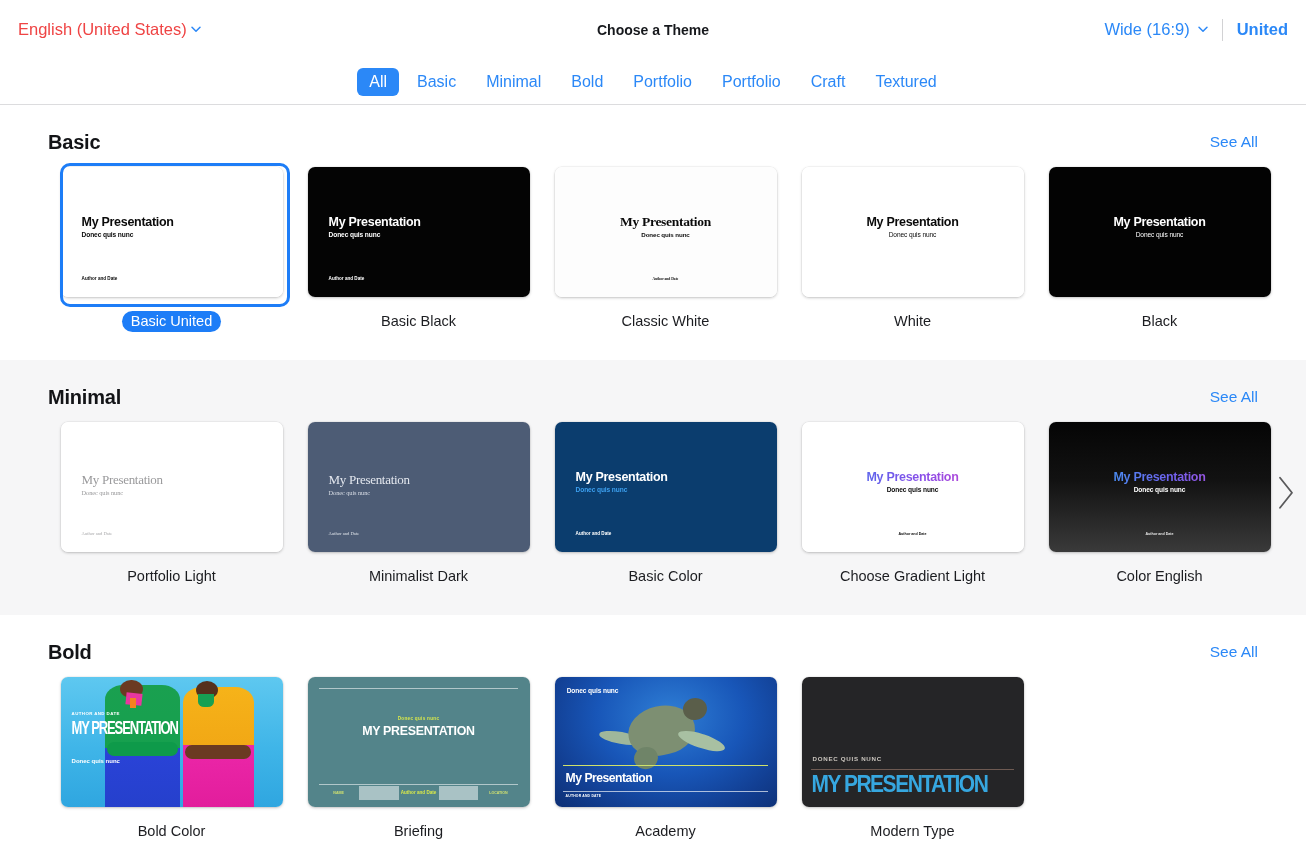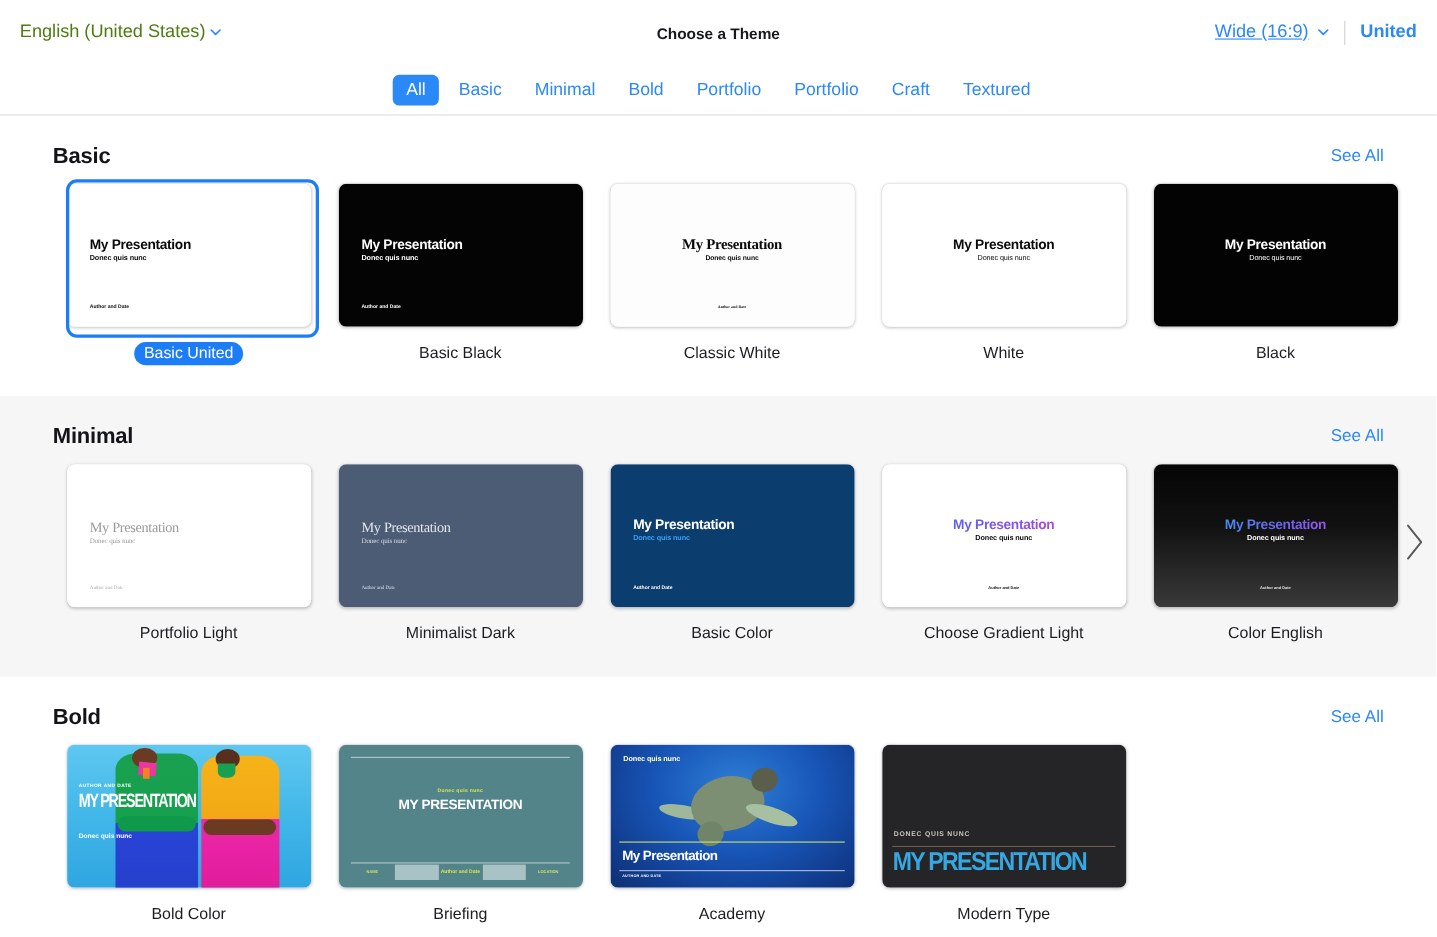--- a/index.html
+++ b/index.html
@@ -15,38 +15,38 @@
   
   .topbar {
     height: 59px; width: 100%;
     display: flex; align-items: center;
     padding: 0 18px 0 18px;
     position: relative;
     background: #ffffff;
   }
   .lang-btn {
     display: flex; align-items: center; gap: 3px;
-    color: #4d7c0f; font-size: 16.5px; cursor: default;
+    color: #ef4444; font-size: 16.5px; cursor: default;
     white-space: nowrap;
   }
   .chev-d { width: 11px; height: 11px; display:inline-block; position: relative; top:-1px;}
   .chev-d svg { display:block; }
   .title {
     position: absolute; left: 0; right: 0; top: 0; height: 59px;
     display: flex; align-items: center; justify-content: center;
     font-size: 14px; font-weight: bold; color: #16181c;
     pointer-events: none;
   }
   .topbar-right {
     margin-left: auto; display: flex; align-items: center; gap: 14px;
     position: relative; z-index: 3;
   }
   .size-btn {
     display: flex; align-items: center; gap: 7px;
-    color: #2b88f7; font-size: 16.5px; white-space: nowrap; text-decoration: underline;
+    color: #2b88f7; font-size: 16.5px; white-space: nowrap;
   }
   .vdiv { width: 1px; height: 22px; background: #d2d2d4; }
   .create-btn { color: #2b88f7; font-size: 16.5px; font-weight: bold; white-space: nowrap; }
 
   
   .tabsrow {
     height: 46px; width: 100%;
     display: flex; align-items: center; justify-content: center;
     gap: 6px;
     border-bottom: 1px solid #dcdcde;

